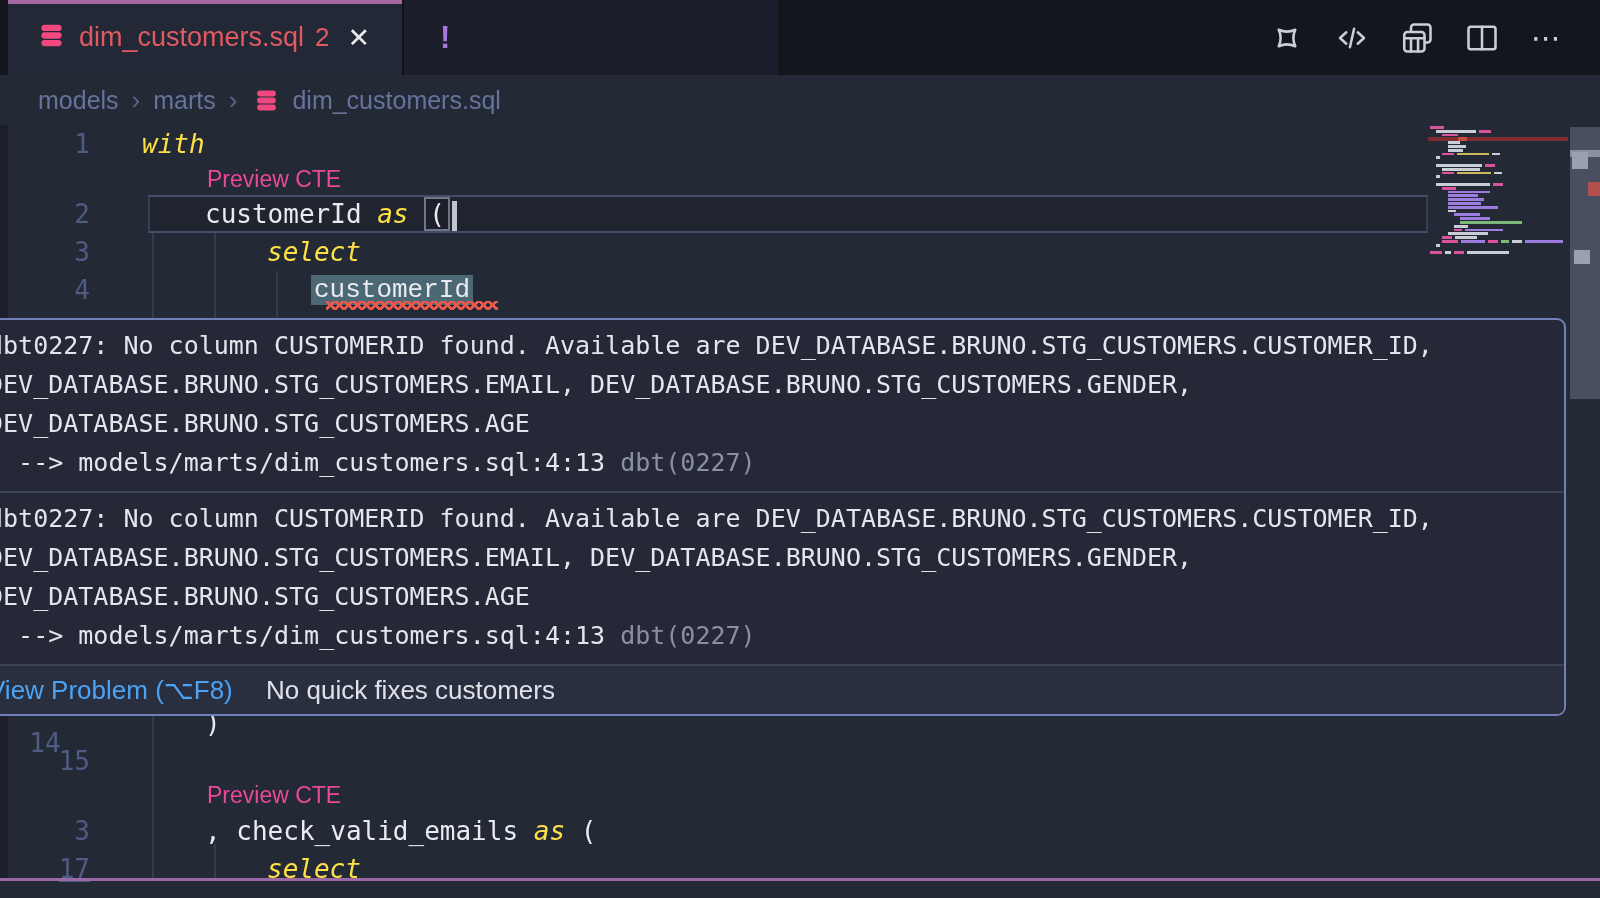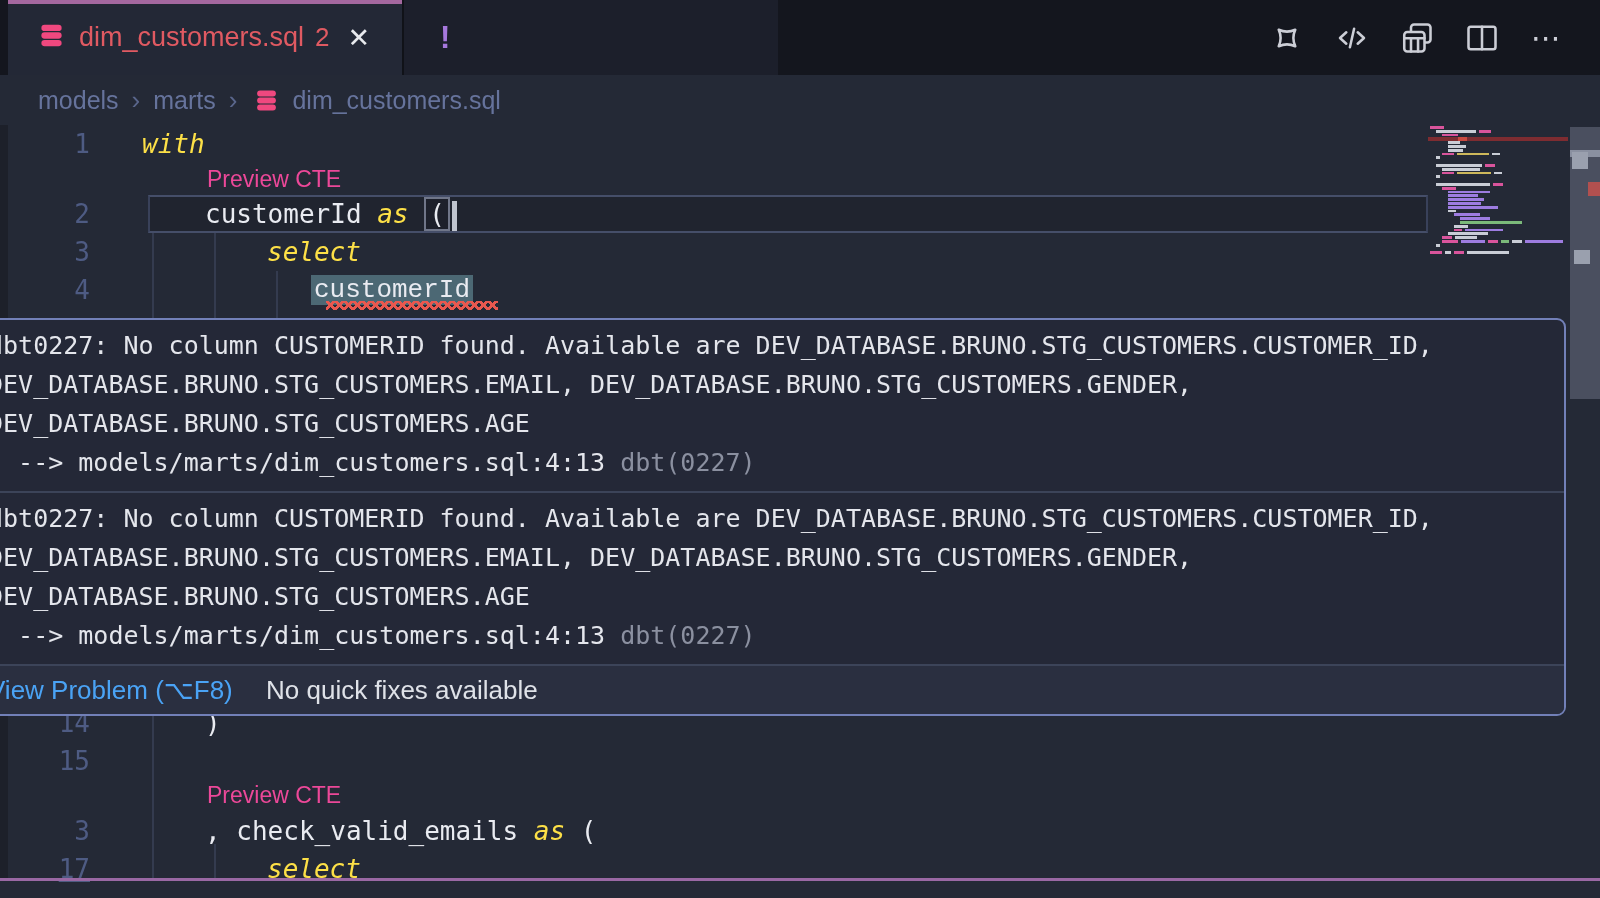--- a/index.html
+++ b/index.html
@@ -143,21 +143,21 @@
   <div class="guide" style="left:152px; top:233px; height:85px;"></div>
   <div class="guide" style="left:214px; top:233px; height:85px;"></div>
   <div class="guide" style="left:276px; top:271px; height:47px;"></div>
   <div class="guide" style="left:152px; top:716px; height:162px;"></div>
   <div class="guide" style="left:214px; top:844px; height:34px;"></div>
 
   <div class="gutter-num" style="top:125px;">1</div>
   <div class="gutter-num" style="top:195px;">2</div>
   <div class="gutter-num" style="top:233px;">3</div>
   <div class="gutter-num" style="top:271px;">4</div>
-  <div class="gutter-num" style="top:704px;">14</div>
+  <div class="gutter-num" style="top:724px;text-align:center;">14</div>
   <div class="gutter-num" style="top:742px;">15</div>
   <div class="gutter-num" style="top:812px;">3</div>
   <div class="gutter-num" style="top:850px;text-decoration:underline;">17</div>
 
   <div class="code-line" style="top:125px;"><span class="kw">with</span></div>
 
   <div class="codelens" style="top:163px;">Preview CTE</div>
 
   <div class="code-line" style="top:195px; left:205px; z-index:2;"><span class="tx">customerId</span><span class="kw"> as </span><span class="bracket tx">(</span><span class="cursor-bar"></span></div>
 
@@ -314,17 +314,17 @@
   <div class="hdivider"></div>
   <div class="hblock">
     <div class="hline">dbt0227: No column CUSTOMERID found. Available are DEV_DATABASE.BRUNO.STG_CUSTOMERS.CUSTOMER_ID,</div>
     <div class="hline">DEV_DATABASE.BRUNO.STG_CUSTOMERS.EMAIL, DEV_DATABASE.BRUNO.STG_CUSTOMERS.GENDER,</div>
     <div class="hline">DEV_DATABASE.BRUNO.STG_CUSTOMERS.AGE</div>
     <div class="hline"><span>  --&gt; models/marts/dim_customers.sql:4:13 </span><span class="hsrc">dbt(0227)</span></div>
   </div>
   <div class="hdivider"></div>
   <div class="hstatus">
     <span class="view-problem">View Problem (⌥F8)</span>
-    <span class="no-fixes">No quick fixes available</span>
+    <span class="no-fixes">No quick fixes customers</span>
   </div>
 </div>
 
 <div class="bottom-line"></div>
 
 </body></html>

